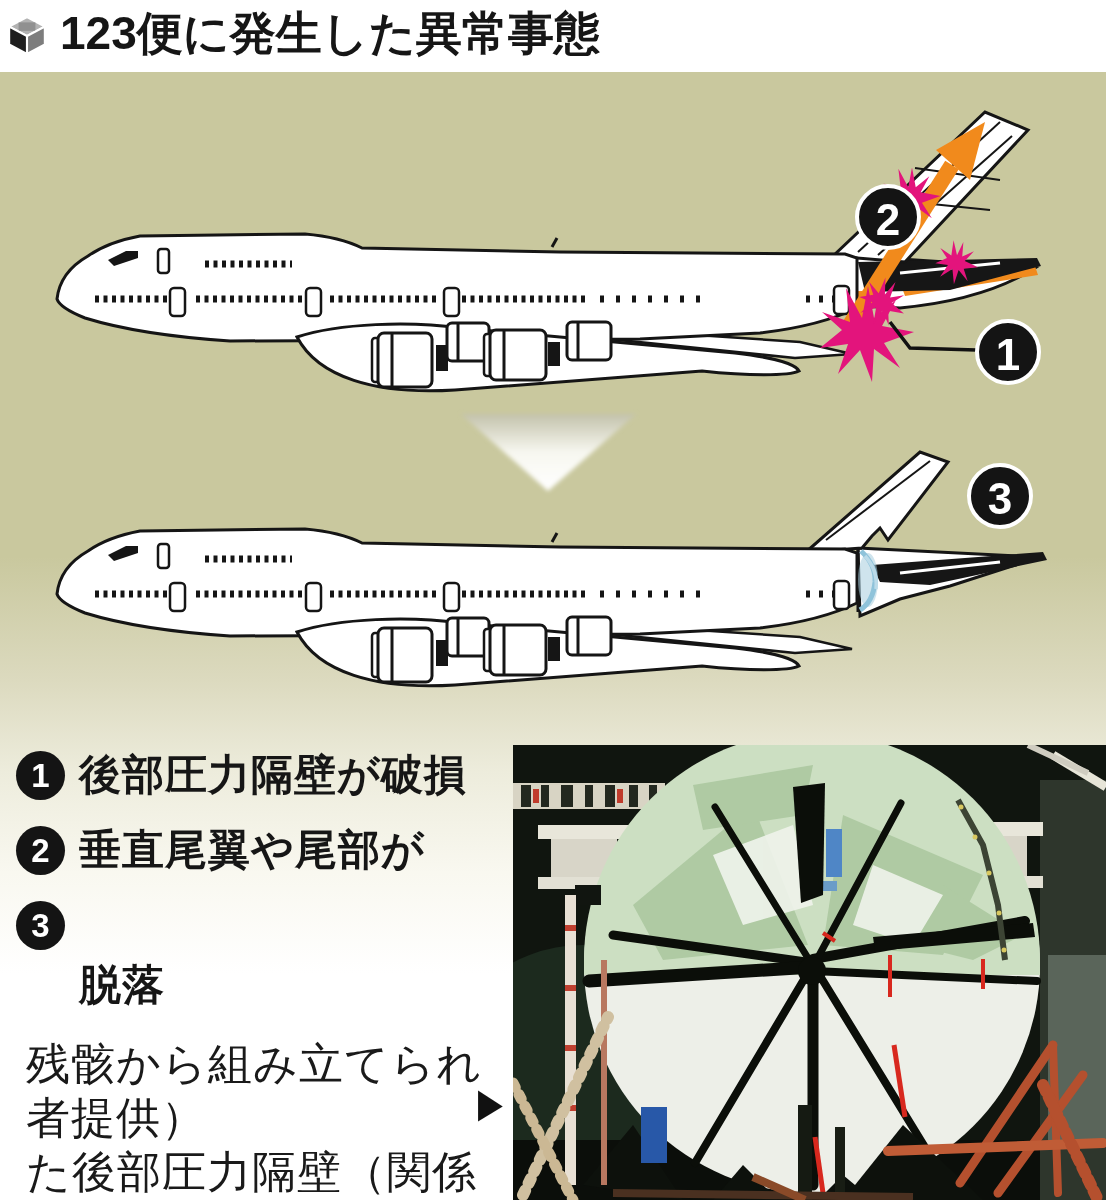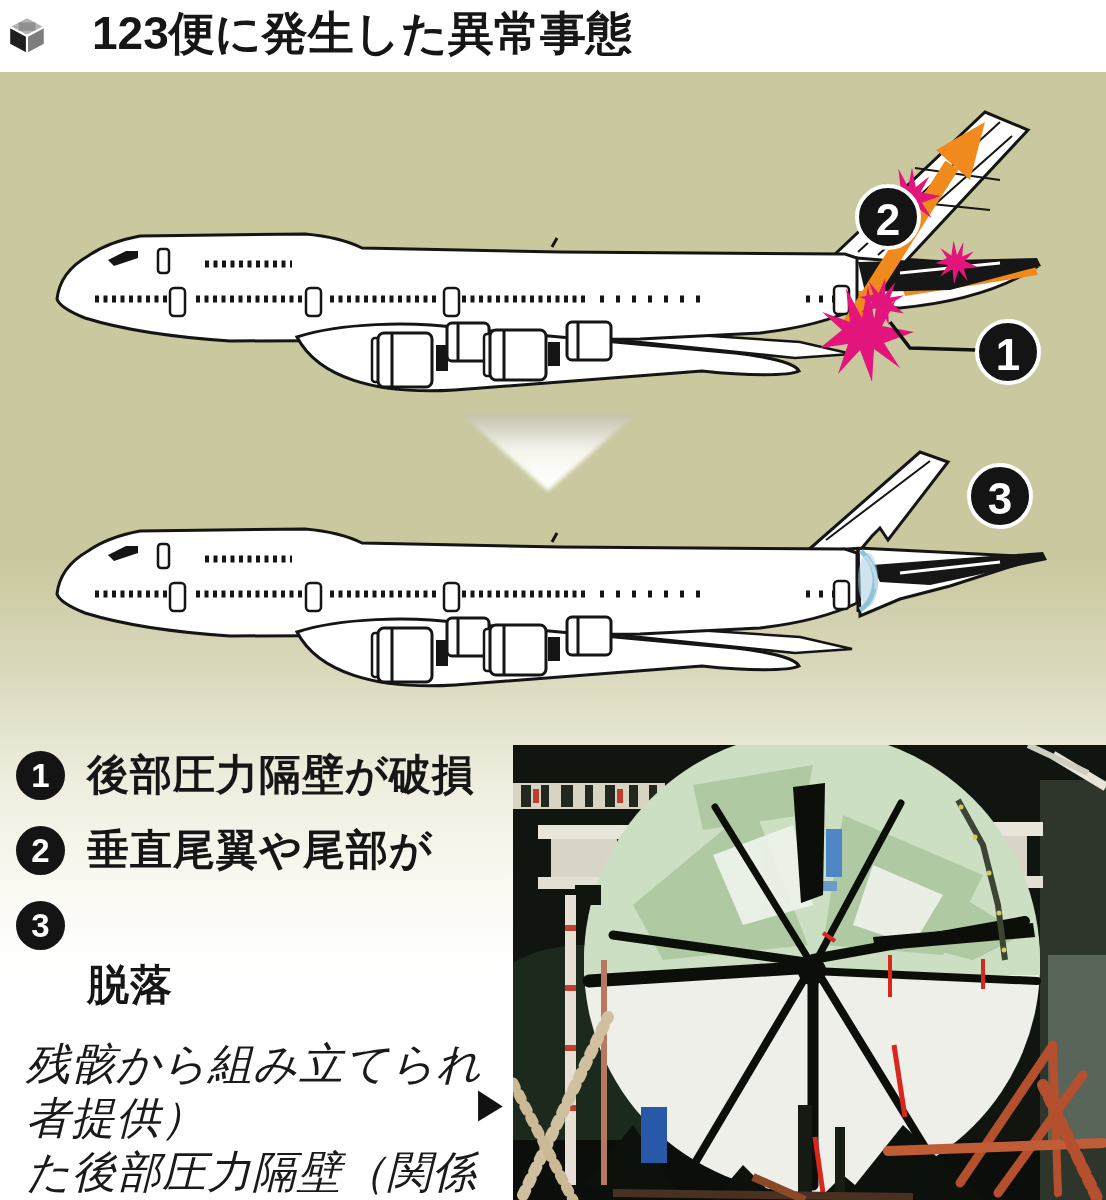--- a/index.html
+++ b/index.html
@@ -1,33 +1,33 @@
 <!DOCTYPE html>
 <html lang="ja"><head>
 <meta charset="utf-8">
 <style>
   html,body{margin:0;padding:0;background:#ffffff;}
   .page{position:relative;width:1106px;height:1200px;overflow:hidden;background:#ffffff;
         font-family:"Liberation Sans",sans-serif;}
   
-  .titlebar{position:absolute;top:0;left:0;width:1106px;height:66px;display:flex;align-items:center;background:#ffffff;gap:32px;}
+  .titlebar{position:absolute;top:0;left:0;width:1106px;height:66px;display:flex;align-items:center;background:#ffffff;}
   .cube{display:inline-block;width:42px;height:42px;margin:4px 6px 0 6px;}
   .title-text{font-size:46px;font-weight:800;color:#161616;letter-spacing:0px;margin:0 0 0 6px;line-height:60px;}
   
   .stage{position:absolute;top:72px;left:0;width:1106px;height:1128px;
          background:linear-gradient(180deg,#c9c89e 0%,#c9c89e 43%,#dcdabf 54%,#edecdc 62%,#f9f8f0 71%,#ffffff 80%,#ffffff 100%);}
   .diagram{position:absolute;top:75px;left:0;width:1106px;height:650px;}
   
   .lrow{position:absolute;left:16px;display:flex;align-items:flex-start;}
   .lnum{flex:0 0 auto;width:49px;height:49px;border-radius:50%;background:#141414;color:#ffffff;
         display:flex;align-items:center;justify-content:center;font-size:33px;font-weight:700;}
-  .ltext{margin-left:22px;font-size:42px;font-weight:600;color:#161616;letter-spacing:1px;line-height:60px;margin-top:-6px;white-space:nowrap;}
+  .ltext{margin-left:14px;font-size:42px;font-weight:600;color:#161616;letter-spacing:1px;line-height:60px;margin-top:-6px;white-space:nowrap;}
   
   .caption{position:absolute;left:26px;top:1038px;font-family:"Liberation Serif",serif;
-           font-size:44px;color:#1a1a1a;letter-spacing:1px;line-height:54px;white-space:nowrap;font-style:italic;}
+           font-size:44px;color:#1a1a1a;letter-spacing:1px;line-height:54px;white-space:nowrap;}
   .pointer{position:absolute;left:472px;top:1088px;font-size:38px;color:#111111;line-height:38px;}
   
   .photo{position:absolute;left:513px;top:745px;width:593px;height:455px;background:#10150f;}
   .photo svg{display:block;}
 </style>
 </head>
 <body>
 
 <div class="page">
 

